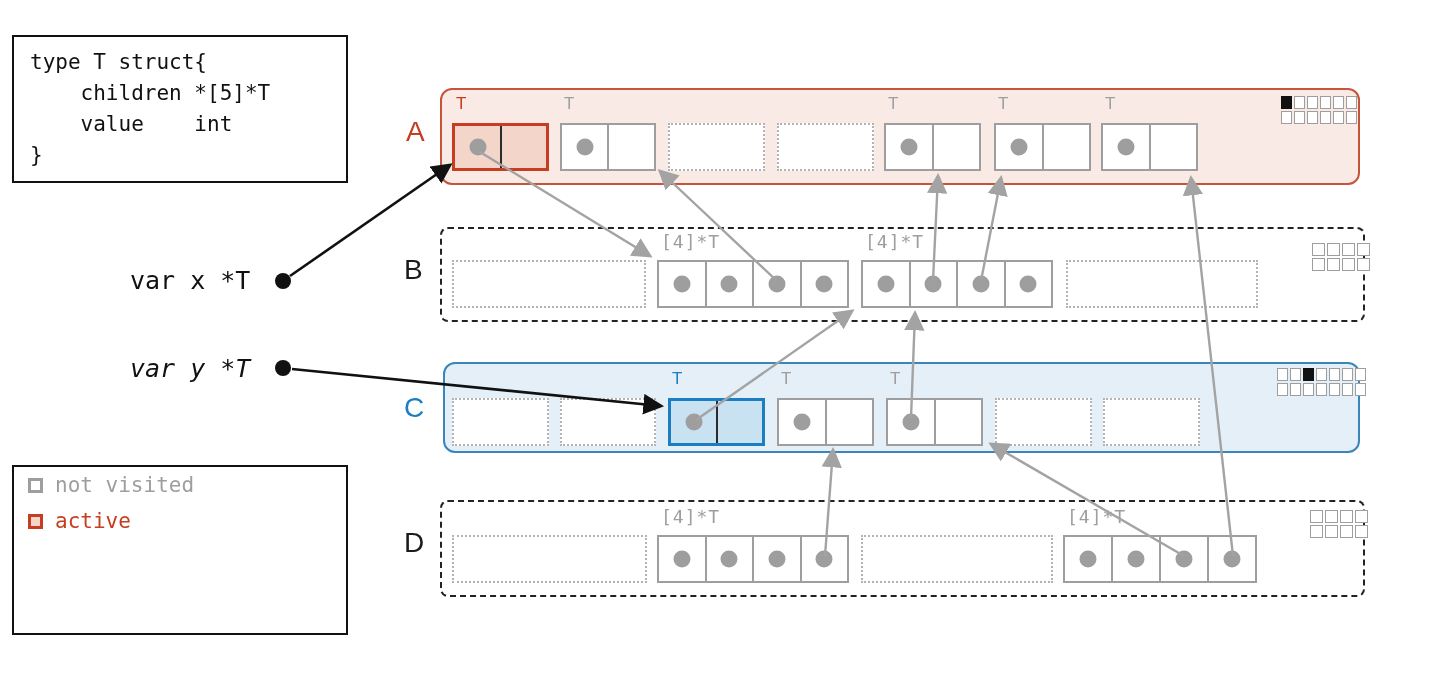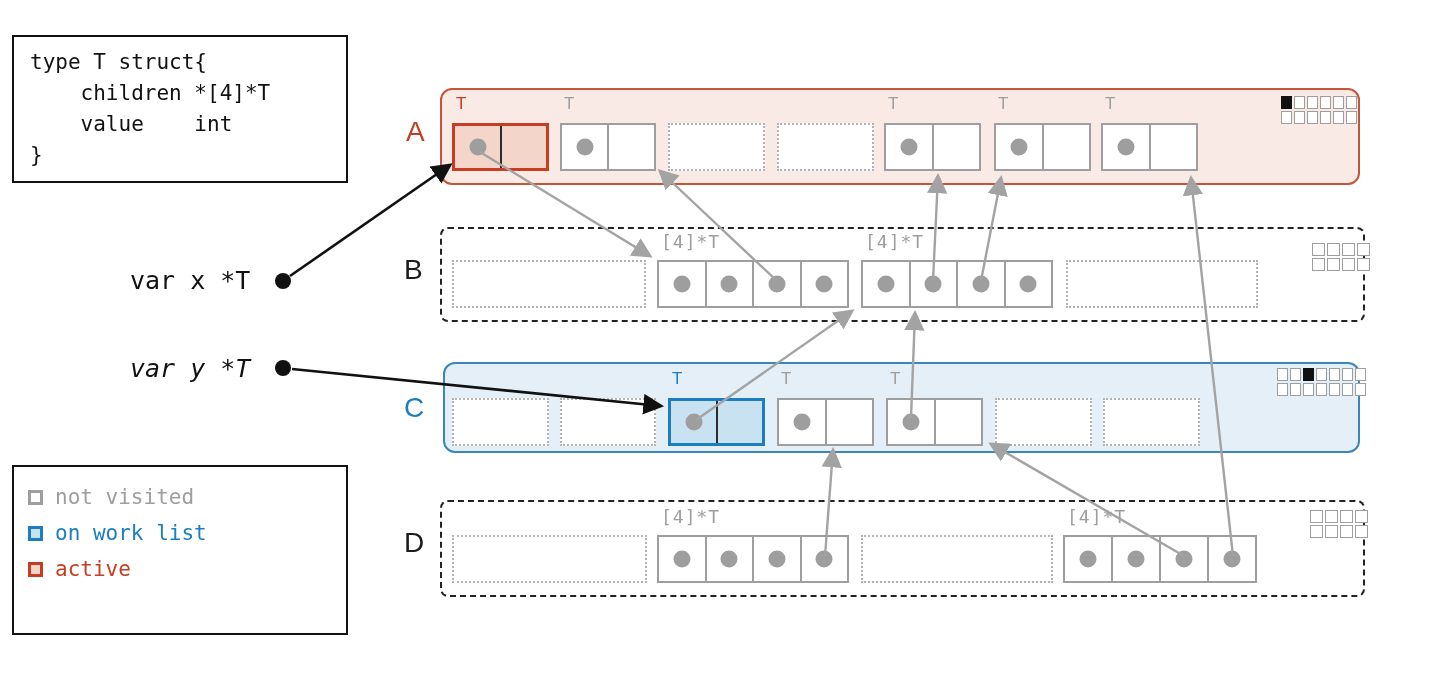--- a/index.html
+++ b/index.html
@@ -5,21 +5,21 @@
   html,body{margin:0;padding:0;background:#fff;}
   .stage{position:relative;width:1440px;height:675px;background:#ffffff;overflow:hidden;
          font-family:"Liberation Sans",sans-serif;}
 
   
   .code-box{position:absolute;left:12px;top:35px;width:336px;height:148px;box-sizing:border-box;
             border:2.5px solid #111;background:#fff;padding:10px 16px;
             font-family:"DejaVu Sans Mono",monospace;font-size:21px;line-height:31px;
             white-space:pre;color:#111;}
   .legend-box{position:absolute;left:12px;top:465px;width:336px;height:170px;box-sizing:border-box;
-              border:2.5px solid #111;background:#fff;padding:12px 14px;}
+              border:2.5px solid #111;background:#fff;padding:0 14px;}
   .legend-row{display:flex;align-items:center;gap:12px;height:36px;
               font-family:"DejaVu Sans Mono",monospace;font-size:21px;}
   .sw{width:15px;height:15px;box-sizing:border-box;border:3px solid;flex:0 0 auto;}
   .sw-notvisited{border-color:#9e9e9e;background:#fff;}
   .sw-worklist{border-color:#1b7ec2;background:#c9e2f2;}
   .sw-active{border-color:#c63d22;background:#f3d6c9;}
   .sw-visited{border-color:#4a4a4a;background:#b3b3b3;}
   .lg-notvisited{color:#9e9e9e;} .lg-worklist{color:#1b7ec2;}
   .lg-active{color:#c63d22;} .lg-visited{color:#111;}
 
@@ -56,35 +56,31 @@
   .bit.on{background:#111;border-color:#111;}
 
   .arrows{position:absolute;left:0;top:0;width:1440px;height:675px;pointer-events:none;}
 </style>
 </head>
 <body>
 
 <div class="stage">
 
   <div class="code-box">type T struct{
-    children *[4]*T
+    children *[5]*T
     value    int
 }</div>
 
   <div class="varlabel" style="left:130px;top:266px;">var x *T</div>
   <div class="varlabel" style="left:130px;top:354px;font-style:italic;">var y *T</div>
 
   <div class="legend-box">
     <div class="legend-row lg-notvisited">
       <span class="sw sw-notvisited"></span>
       <span>not visited</span>
-    </div>
-    <div class="legend-row lg-worklist">
-      <span class="sw sw-worklist"></span>
-      <span>on work list</span>
     </div>
     <div class="legend-row lg-active">
       <span class="sw sw-active"></span>
       <span>active</span>
     </div>
   </div>
 
   <div id="diagram">
       <div class="region region-active" style="left: 440px; top: 88px; width: 920px; height: 97px;"></div>
       <div class="rlabel c-active" style="left: 406px; top: 116px;">A</div>

